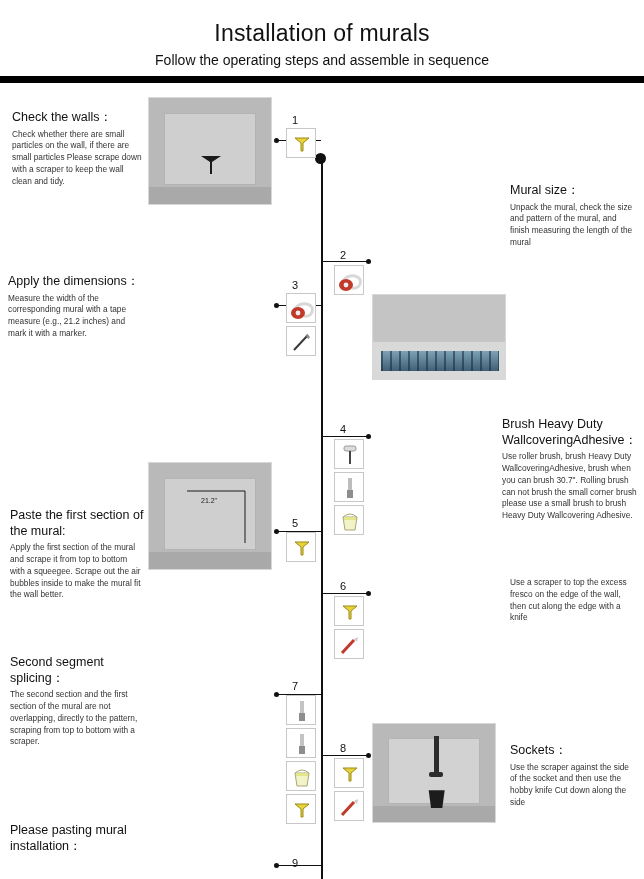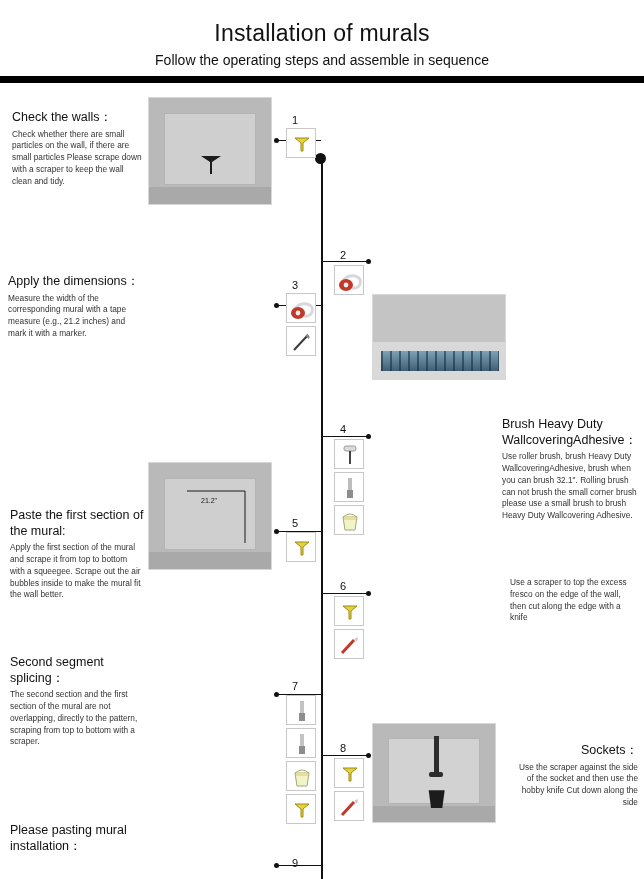--- a/index.html
+++ b/index.html
@@ -146,20 +146,24 @@
       </svg>
     </div>
   </div>
 
   <div class="photo" style="left:372px; top:103px; width:134px; height:86px;">
     <div style="position:absolute;inset:0;background:#d9d9d9;"></div>
     <div style="position:absolute;left:0;top:0;right:0;height:56%;background:#c4c4c4;"></div>
     <div class="strip-blue" style="left:8px; bottom:8px; width:118px; height:20px;"></div>
     <div style="position:absolute;left:8px;bottom:8px;width:118px;height:20px;background:repeating-linear-gradient(to right, rgba(20,40,60,.55) 0 2px, rgba(255,255,255,0) 2px 9px);"></div>
   </div>
+  <div class="step" style="left:510px; top:100px; width:128px;">
+    <div class="title">Mural size：</div>
+    <div class="body">Unpack the mural, check the size and pattern of the mural, and finish measuring the length of the mural</div>
+  </div>
   <div class="conn" style="left:321px; top:178px; width:48px;"></div>
   <div class="conn-dot" style="left:366px; top:176px;"></div>
   <div class="num" style="left:340px; top:166px;">2</div>
   <div class="tools" style="left:334px; top:182px;">
     <div class="tool">
       <svg width="30" height="30" viewBox="0 0 30 30">
         <path d="M6 18 q5 -10 14 -8 q7 2 5 8 q-2 5 -8 4" fill="none" stroke="#d8d8d8" stroke-width="3"></path>
         <ellipse cx="11" cy="19" rx="7" ry="6" fill="#c0392b"></ellipse>
         <circle cx="11" cy="19" r="2.4" fill="#eee"></circle>
       </svg>
@@ -202,21 +206,21 @@
   <div class="photo" style="left:372px; top:338px; width:124px; height:100px;">
     <div class="wall-room"></div>
     <div class="wall-inner" style="background:#d2d2d2;"></div>
     <div class="floor"></div>
     <div style="position:absolute;left:50%;top:12%;width:5px;height:40%;background:#2c2c2c;"></div>
     <div style="position:absolute;left:46%;top:49%;width:14px;height:5px;background:#2c2c2c;border-radius:2px;"></div>
     <div style="position:absolute;left:44%;bottom:14%;width:20px;height:18px;background:#1c1c1c;clip-path:polygon(10% 0,90% 0,78% 100%,22% 100%);"></div>
   </div>
   <div class="step" style="left:502px; top:334px; width:136px;">
     <div class="title">Brush Heavy Duty WallcoveringAdhesive：</div>
-    <div class="body">Use roller brush, brush Heavy Duty WallcoveringAdhesive, brush when you can brush 32.1". Rolling brush can not brush the small corner brush please use a small brush to brush Heavy Duty Wallcovering Adhesive.</div>
+    <div class="body">Use roller brush, brush Heavy Duty WallcoveringAdhesive, brush when you can brush 30.7". Rolling brush can not brush the small corner brush please use a small brush to brush Heavy Duty Wallcovering Adhesive.</div>
   </div>
   <div class="conn" style="left:321px; top:353px; width:48px;"></div>
   <div class="conn-dot" style="left:366px; top:351px;"></div>
   <div class="num" style="left:340px; top:340px;">4</div>
   <div class="tools" style="left:334px; top:356px;">
     <div class="tool">
       <svg width="30" height="30" viewBox="0 0 30 30">
         <rect x="9" y="6" width="12" height="5" rx="2" fill="#dcdcdc" stroke="#9a9a9a"></rect>
         <line x1="15" y1="11" x2="15" y2="24" stroke="#444" stroke-width="2"></line>
       </svg>
@@ -300,21 +304,21 @@
         <rect x="9" y="11" width="12" height="3" fill="#e4e48a"></rect>
       </svg>
     </div>
     <div class="tool">
       <svg width="30" height="30" viewBox="0 0 30 30">
         <path d="M8 9 L22 9 L16 14 L16 22 L14 22 L14 14 Z" fill="#e8d23a" stroke="#9a8a14" stroke-width="1"></path>
       </svg>
     </div>
   </div>
 
-  <div class="step" style="left:510px; top:660px; width:128px;text-align:right;">
+  <div class="step" style="left:510px; top:660px; width:128px;">
     <div class="title">Sockets：</div>
     <div class="body">Use the scraper against the side of the socket and then use the hobby knife Cut down along the side</div>
   </div>
   <div class="conn" style="left:321px; top:672px; width:48px;"></div>
   <div class="conn-dot" style="left:366px; top:670px;"></div>
   <div class="num" style="left:340px; top:659px;">8</div>
   <div class="tools" style="left:334px; top:675px;">
     <div class="tool">
       <svg width="30" height="30" viewBox="0 0 30 30">
         <path d="M8 9 L22 9 L16 14 L16 22 L14 22 L14 14 Z" fill="#e8d23a" stroke="#9a8a14" stroke-width="1"></path>

